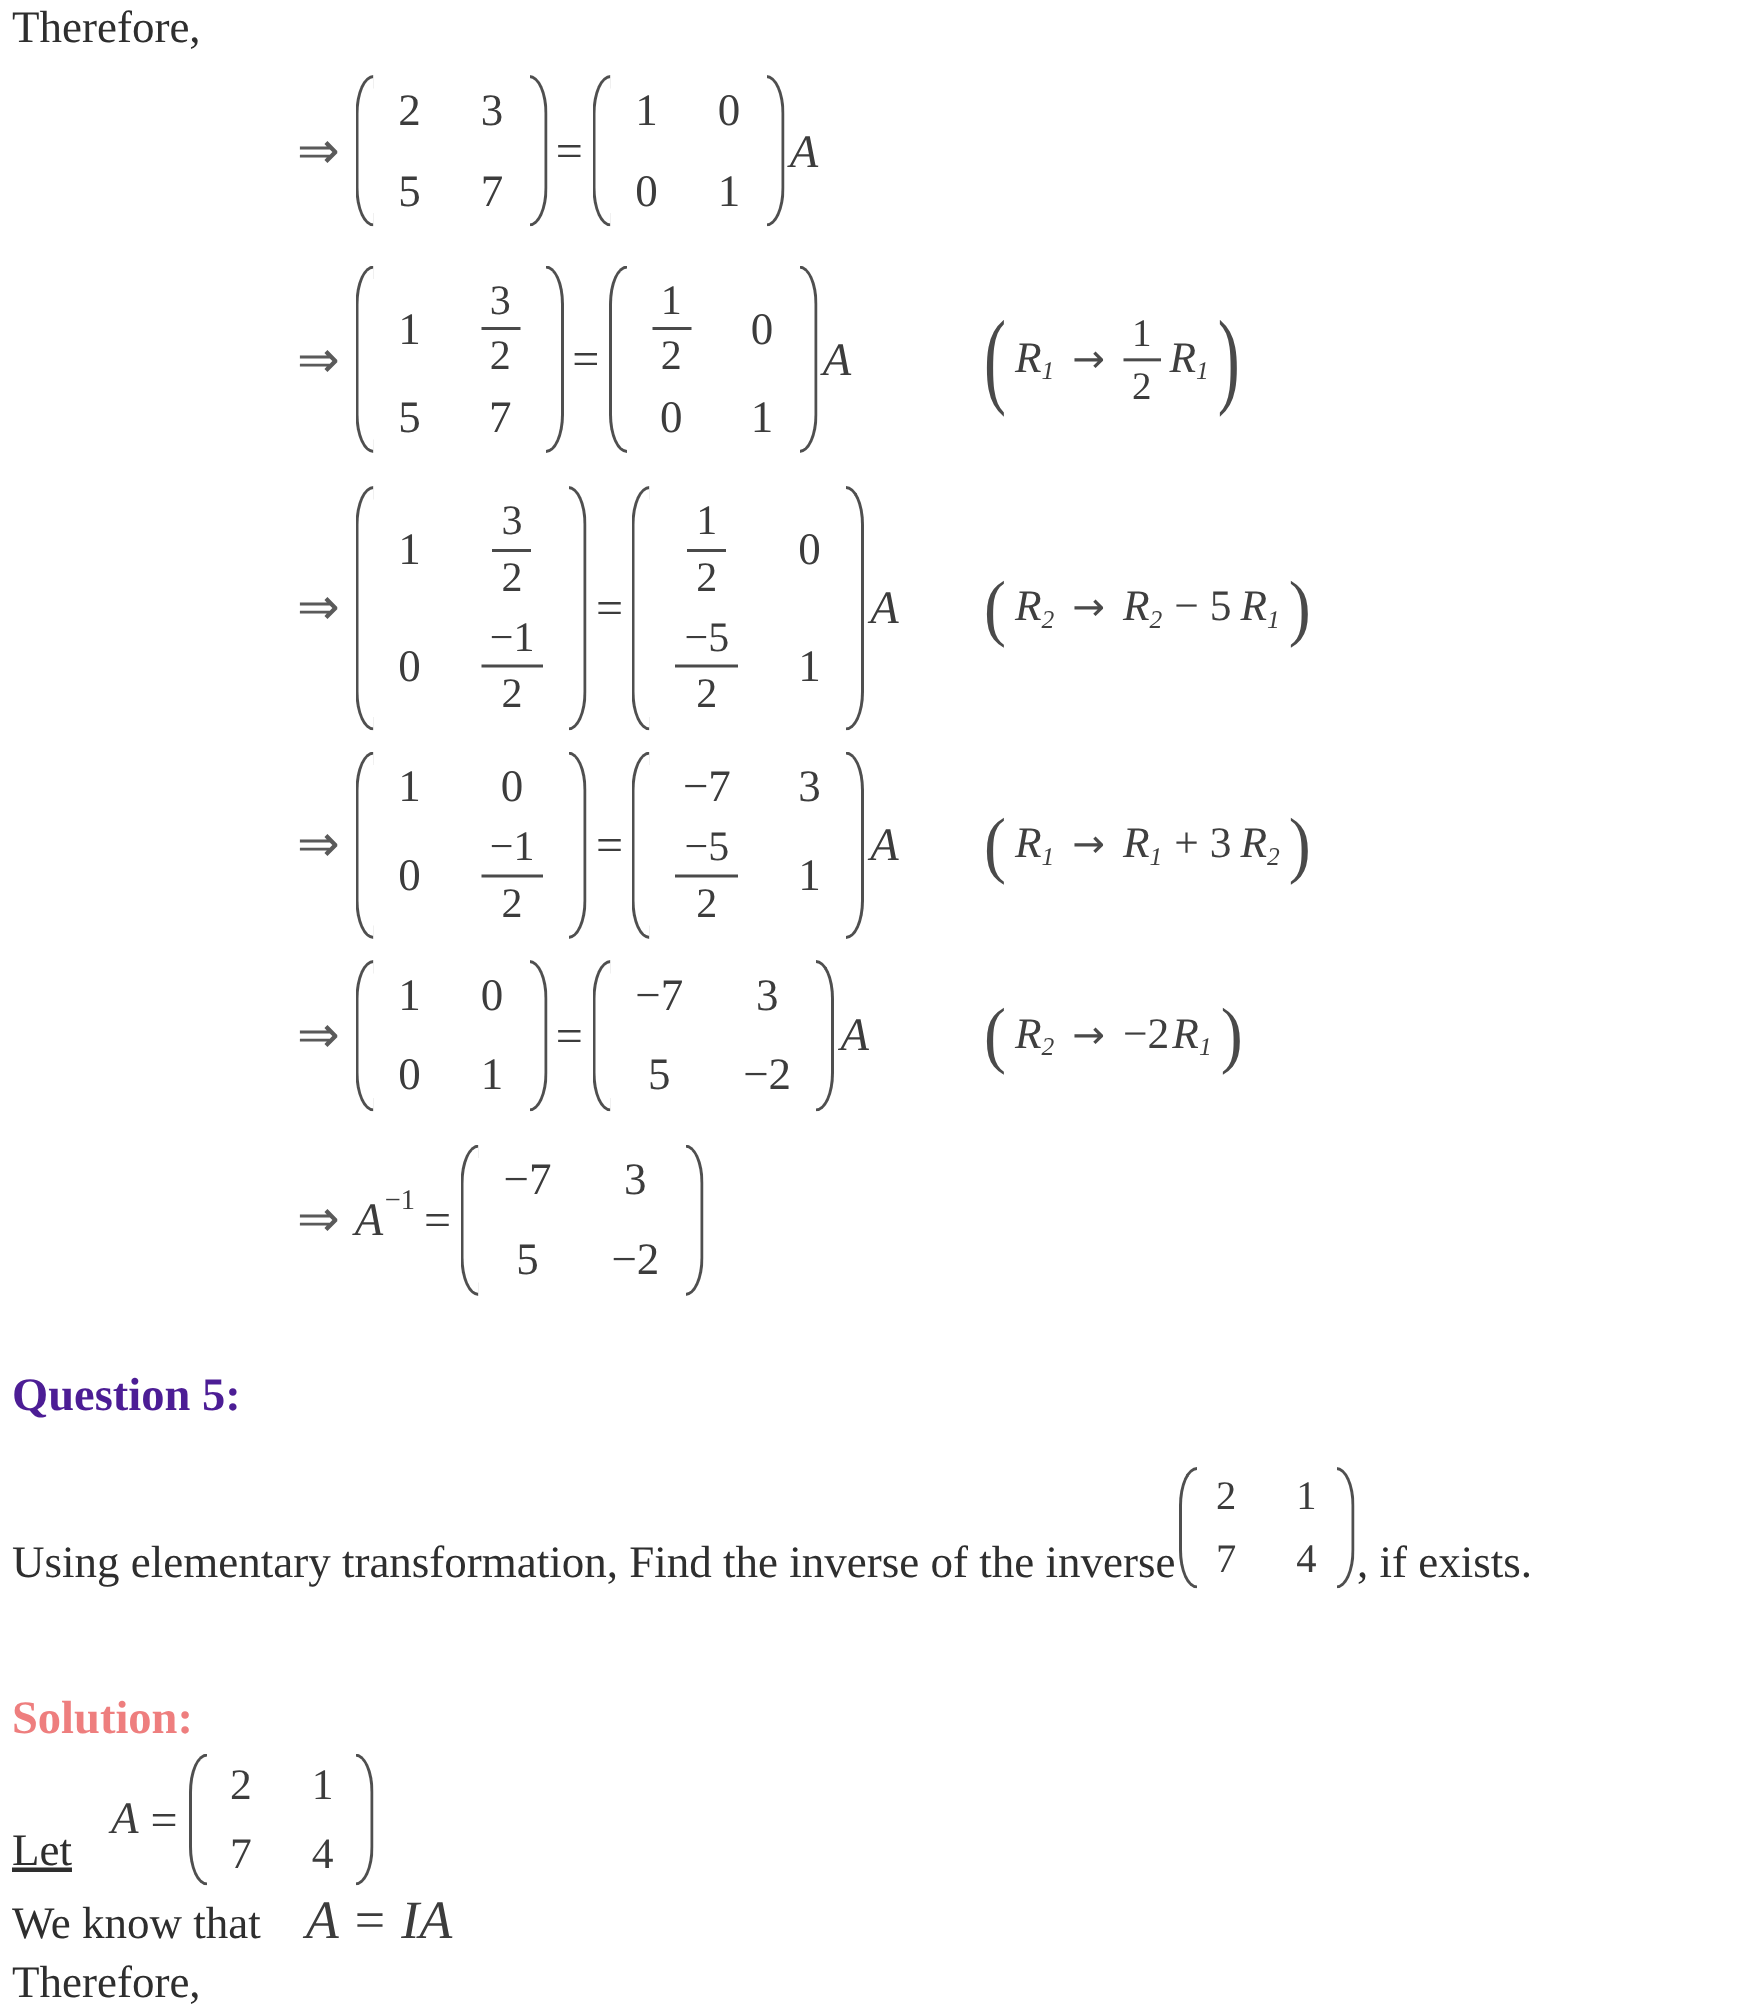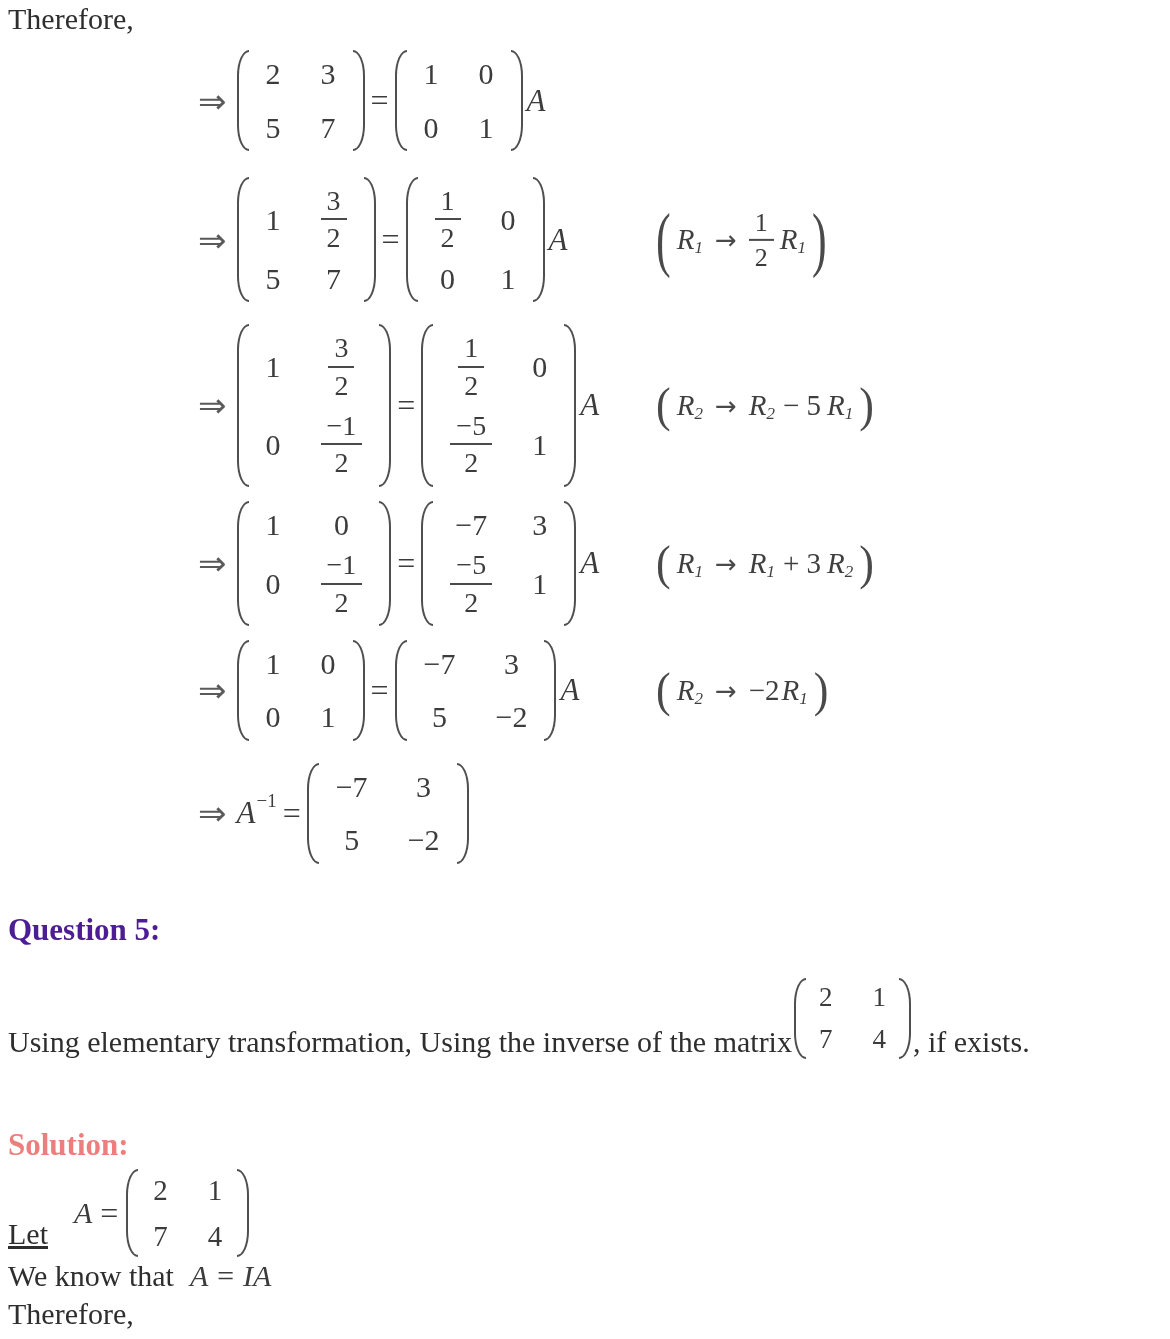--- a/index.html
+++ b/index.html
@@ -71,22 +71,22 @@
 
   
   .let-row { display: flex; align-items: flex-end; margin-top: 6px; }
   .let-label { font-size: 30px; padding-bottom: 6px; text-decoration: underline; }
   .let-eq { display: inline-flex; align-items: center; margin-left: 26px; }
   .let-eq .it { font-style: italic; font-size: 30px; color: #3c3c3c; }
   .let-eq .eqsign { margin: 0 8px; }
   .let-eq .mtx { row-gap: 16px; padding: 6px 10px; }
   .let-eq .cell { font-size: 29px; }
 
-  .know-row { display: flex; align-items: baseline; margin-top: 2px; }
-  .know-math { font-style: italic; font-size: 30px; margin-left: 16px; color: #3c3c3c; text-align: center; }
+  .know-row { display: flex; align-items: baseline; margin-top: 2px; gap: 14px; }
+  .know-math { font-style: italic; font-size: 36px; margin-left: 16px; color: #3c3c3c; text-align: center; }
 
   .therefore-bottom { margin-top: 4px; }
 </style>
 </head>
 <body>
 
 <div class="page">
 
   <div class="body-text">Therefore,</div>
 
@@ -320,21 +320,21 @@
         </span>
         <span class="paren r"></span>
       </span>
     </div>
 
   </div>
 
   <div class="q-heading">Question 5:</div>
 
   <div class="q-line body-text">
-    <span>Using elementary transformation, Using the inverse of the matrix</span>
+    <span>Using elementary transformation, Find the inverse of the inverse</span>
     <span class="matrix">
       <span class="paren l"></span>
       <span class="mtx">
         <span class="cell">2</span>
         <span class="cell">1</span>
         <span class="cell">7</span>
         <span class="cell">4</span>
       </span>
       <span class="paren r"></span>
     </span>

